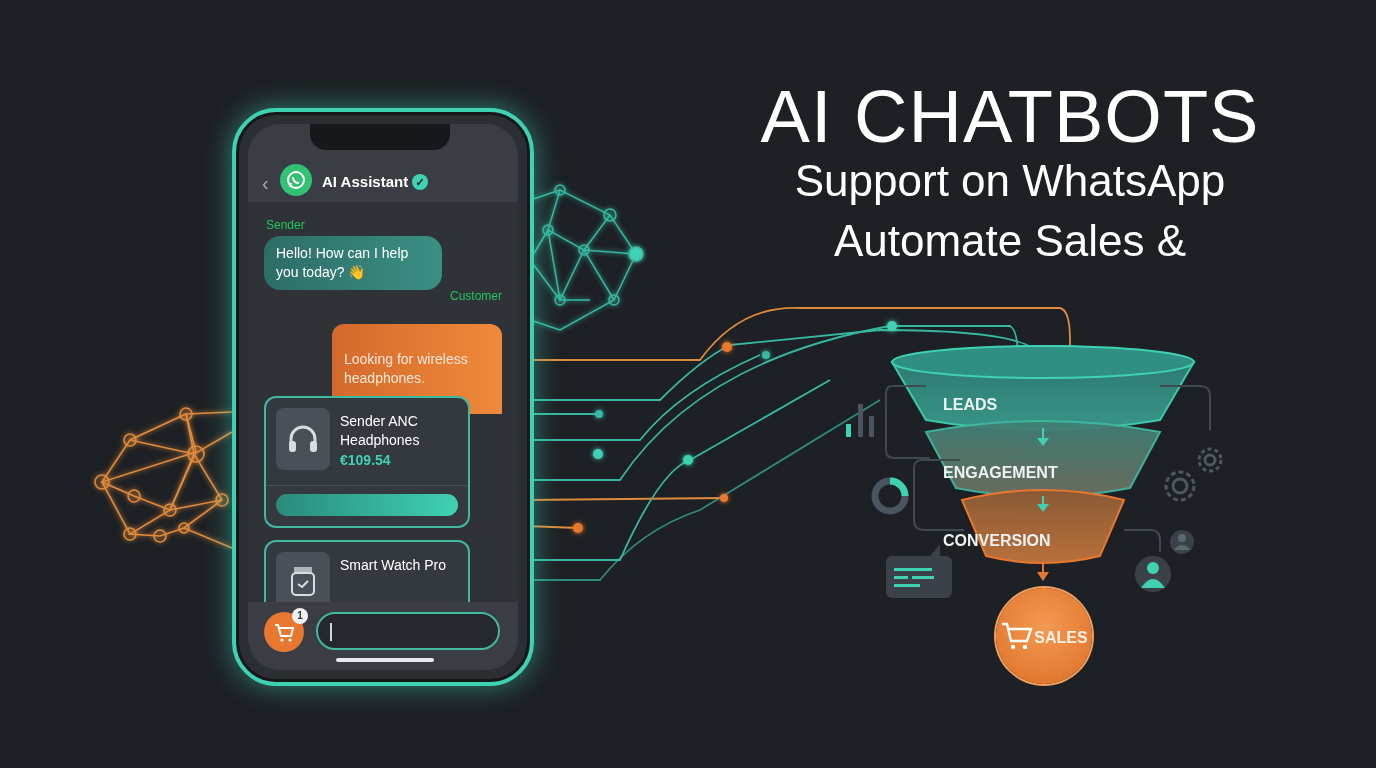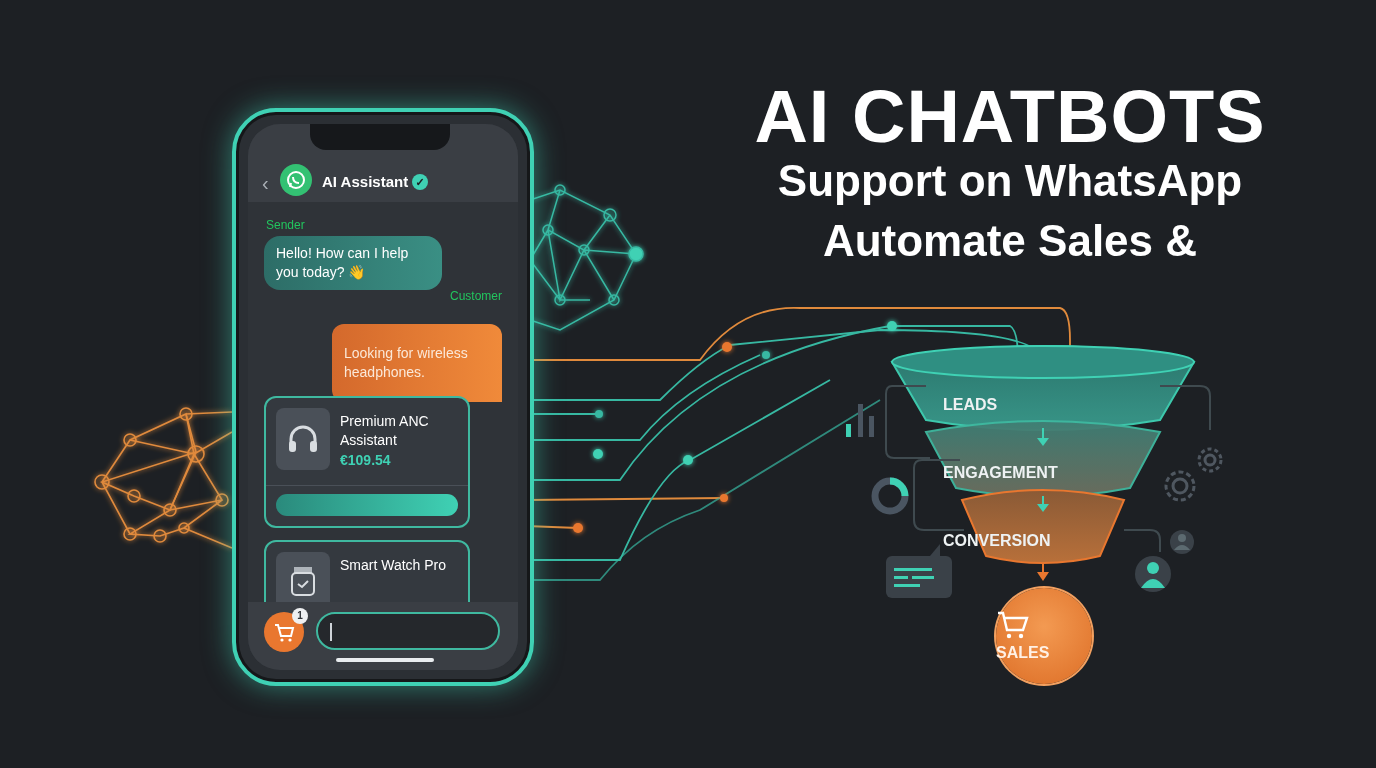--- a/index.html
+++ b/index.html
@@ -8,38 +8,38 @@
   .phone{position:absolute;left:232px;top:108px;width:294px;height:570px;border:4px solid #3fd1b4;border-radius:44px;box-shadow:0 0 28px rgba(63,209,180,.55),inset 0 0 0 3px #151719;background:#2b2f34;}
   .screen{position:absolute;left:12px;top:12px;right:12px;bottom:12px;border-radius:32px;background:#2f3338;overflow:hidden;}
   .notch{position:absolute;left:62px;top:0;width:140px;height:26px;background:#16181b;border-radius:0 0 16px 16px;}
   .header{position:absolute;left:0;top:0;right:0;height:78px;background:#3a3e44;}
   .back{position:absolute;left:14px;top:48px;color:#aab0b6;font-size:20px;}
   .wa-logo{position:absolute;left:32px;top:40px;width:32px;height:32px;border-radius:50%;background:#33c173;display:flex;align-items:center;justify-content:center;}
   .title{position:absolute;left:74px;top:49px;font-size:15px;font-weight:bold;text-align:right;}
   .verify{position:absolute;left:164px;top:50px;width:16px;height:16px;border-radius:50%;background:#3fd1b4;color:#1d2024;font-size:11px;text-align:center;line-height:16px;font-weight:bold;}
   .label{position:absolute;font-size:12px;color:#22c55e;}
   .bubble-in{position:absolute;left:16px;top:112px;width:178px;padding:8px 12px;background:linear-gradient(90deg,#2d6d67,#3a8f84);border-radius:16px;font-size:14px;line-height:19px;box-sizing:border-box;}
-  .bubble-out{position:absolute;left:84px;top:200px;width:170px;padding:20px 12px;background:linear-gradient(90deg,#d4692c,#f08a3a);border-radius:12px 12px 0 12px;font-size:14px;line-height:19px;color:#fbe8d8;box-sizing:border-box;}
+  .bubble-out{position:absolute;left:84px;top:200px;width:170px;padding:26px 12px;background:linear-gradient(90deg,#d4692c,#f08a3a);border-radius:12px 12px 0 12px;font-size:14px;line-height:19px;color:#fbe8d8;box-sizing:border-box;}
   .card{position:absolute;left:16px;width:206px;border:2px solid #3fb9a0;border-radius:12px;background:#34393f;box-sizing:border-box;}
   .thumb{position:absolute;left:10px;top:10px;width:54px;height:62px;border-radius:8px;background:#4a5058;display:flex;align-items:center;justify-content:center;}
   .pname{position:absolute;left:74px;top:14px;font-size:14px;line-height:19px;}
   .price{position:absolute;left:74px;top:54px;font-size:14px;font-weight:bold;color:#3fd1b4;}
   .card-bar{position:absolute;left:10px;right:10px;bottom:10px;height:22px;border-radius:11px;background:linear-gradient(90deg,#2a8a7c,#3fd1b4);}
   .card-div{position:absolute;left:0;right:0;bottom:40px;border-top:1px solid #4a5058;}
   .footer{position:absolute;left:0;right:0;bottom:0;height:68px;background:#3a3e44;}
   .cart-btn{position:absolute;left:16px;top:10px;width:40px;height:40px;border-radius:50%;background:#e9772f;display:flex;align-items:center;justify-content:center;}
   .cart-badge{position:absolute;left:44px;top:6px;width:16px;height:16px;border-radius:50%;background:#eef0f2;color:#2f3338;font-size:10px;font-weight:bold;text-align:center;line-height:16px;}
   .input{position:absolute;left:68px;top:10px;width:184px;height:38px;border:2px solid #3fb9a0;border-radius:20px;background:#25282c;box-sizing:border-box;}
   .caret{position:absolute;left:12px;top:9px;width:1.5px;height:18px;background:#cfd4d9;}
   .home{position:absolute;left:88px;bottom:8px;width:98px;height:4px;border-radius:2px;background:#e9ecef;}
-  .headline{position:absolute;left:730px;top:78px;width:560px;text-align:center;font-weight:bold;}
+  .headline{position:absolute;left:730px;top:78px;width:560px;text-align:center;font-weight:normal;}
   .h1{font-size:74px;line-height:78px;letter-spacing:1px;}
   .h2{font-size:44px;line-height:50px;margin-top:10px;}
   .funnel-label{position:absolute;font-size:16px;font-weight:bold;color:#eef2f3;text-align:left;width:200px;}
-  .sales{position:absolute;left:996px;top:588px;width:96px;height:96px;border-radius:50%;background:radial-gradient(circle at 50% 40%,#f39a52,#dd6e26);box-shadow:0 0 0 2px #f2a060;display:flex;flex-direction:column;justify-content:center;}
+  .sales{position:absolute;left:996px;top:588px;width:96px;height:96px;border-radius:50%;background:radial-gradient(circle at 50% 40%,#f39a52,#dd6e26);box-shadow:0 0 0 2px #f2a060;display:flex;flex-direction:row;align-items:center;justify-content:center;}
   .sales-label{font-size:16px;font-weight:bold;color:#fff1e6;margin-top:4px;}
 </style>
 </head>
 <body>
 
 <svg class="bg-svg" width="1376" height="768">
   <defs>
     <filter id="glow">
         <feGaussianBlur stdDeviation="2.5" result="b"></feGaussianBlur>
         <feMerge>
@@ -196,21 +196,21 @@
     <div class="bubble-out">Looking for wireless headphones.</div>
 
     <div class="card" style="top:272px;height:132px;">
       <div class="thumb">
         <svg width="36" height="36" viewBox="0 0 36 36">
             <path d="M6 22 V18 A12 12 0 0 1 30 18 V22" fill="none" stroke="#d9dde1" stroke-width="3"></path>
             <rect x="4" y="20" width="7" height="11" rx="3" fill="#d9dde1"></rect>
             <rect x="25" y="20" width="7" height="11" rx="3" fill="#d9dde1"></rect>
           </svg>
       </div>
-      <div class="pname">Premium ANC Assistant</div>
+      <div class="pname">Sender ANC Headphones</div>
       <div class="price">€109.54</div>
       <div class="card-div"></div>
       <div class="card-bar"></div>
     </div>
 
     <div class="card" style="top:416px;height:80px;">
       <div class="thumb">
         <svg width="30" height="36" viewBox="0 0 30 36">
             <rect x="6" y="2" width="18" height="6" fill="#aeb4ba"></rect>
             <rect x="4" y="8" width="22" height="22" rx="4" fill="none" stroke="#d9dde1" stroke-width="2"></rect>

